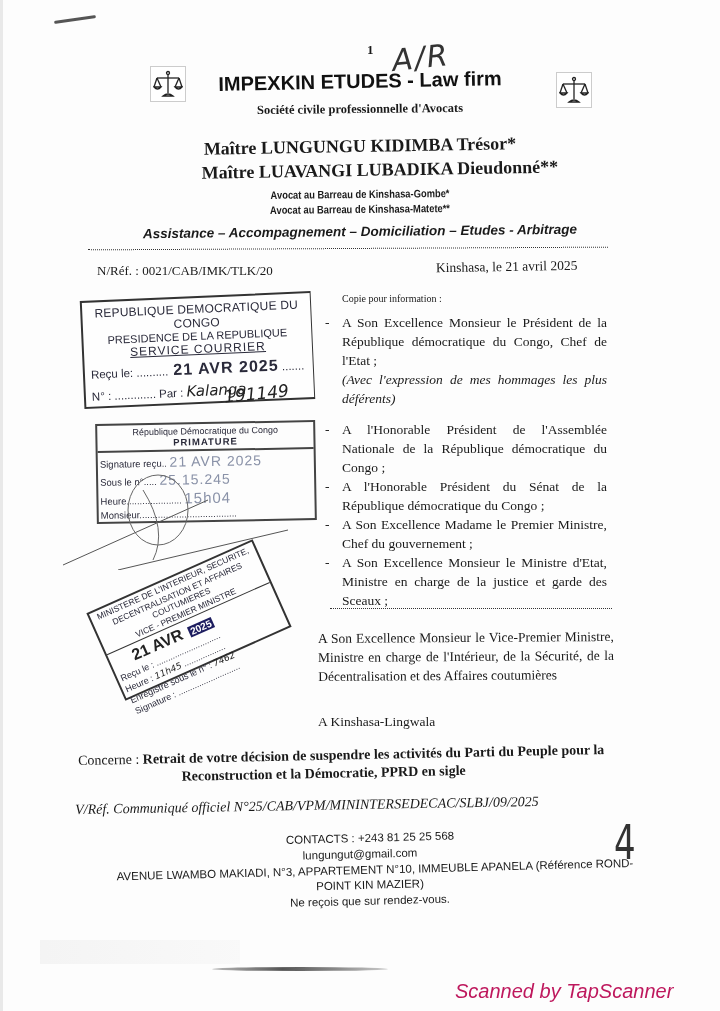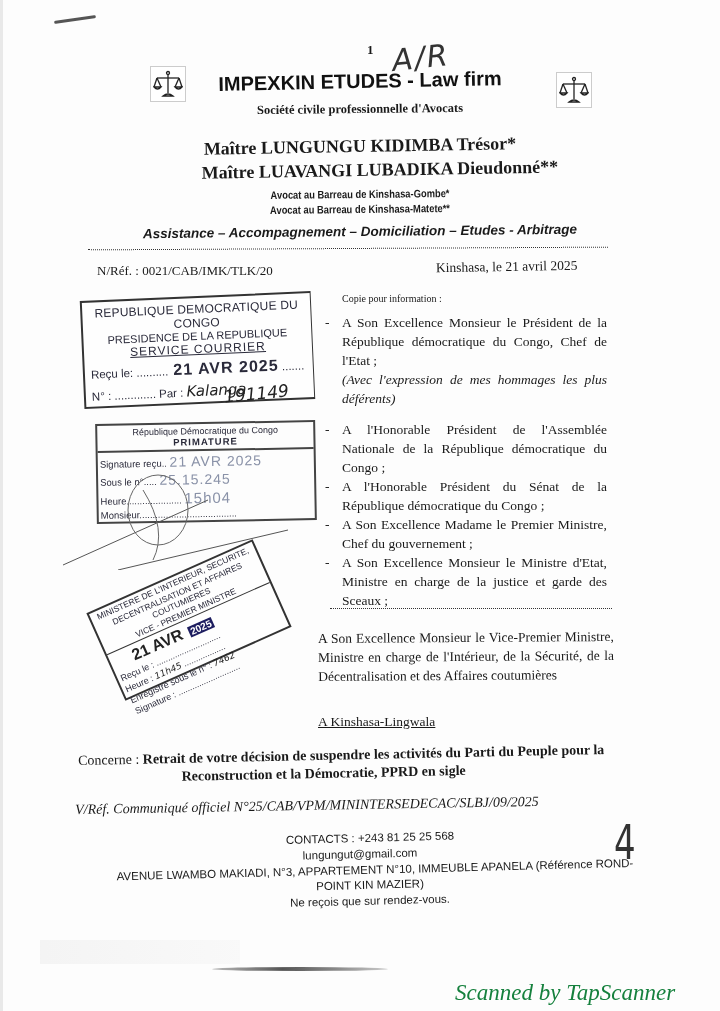--- a/index.html
+++ b/index.html
@@ -50,36 +50,36 @@
   .recip { position: absolute; font-size: 13.5px; line-height: 19px; text-align: justify; }
   .recip .dash { position: absolute; left: -17px; top: 0; }
   .recip .italic-note { font-style: italic; }
   .r1 { left: 342px; top: 313px; width: 265px; }
   .r2 { left: 342px; top: 420px; width: 265px; }
   .r3 { left: 342px; top: 477px; width: 265px; }
   .r4 { left: 342px; top: 515px; width: 265px; }
   .r5 { left: 342px; top: 536px; width: 265px; }
   .dots2 { left: 330px; top: 608px; width: 282px; border-top: 1.5px dotted #333; }
   .main-recip { left: 318px; top: 628px; width: 296px; font-size: 13.5px; line-height: 19px; text-align: justify; transform: rotate(-0.4deg); }
-  .location { left: 318px; top: 714px; font-size: 13.5px; text-decoration: underline; }
+  .location { left: 318px; top: 714px; font-size: 13.5px; }
   .concerne { left: 78px; top: 752px; width: 560px; font-size: 14px; line-height: 18px; transform: rotate(-1.2deg); transform-origin: left top; }
   .concerne .lbl { font-weight: normal; }
   .concerne .val { font-weight: bold; }
   .concerne .line2 { margin-left: 103px; font-weight: bold; }
   .vref { left: 75px; top: 802px; font-size: 14px; font-style: italic; transform: rotate(-1deg); transform-origin: left top; }
   .contacts { left: 0; width: 720px; text-align: center; font-family: "Liberation Sans", sans-serif; font-size: 11.5px; line-height: 16px; transform: rotate(-1.5deg); }
   .c1 { top: 830px; padding-left: 20px; box-sizing: border-box; }
   .c2 { top: 846px; }
   .c3 { top: 862px; padding-left: 30px; box-sizing: border-box; }
   .c4 { top: 877px; padding-left: 20px; box-sizing: border-box; }
   .c5 { top: 893px; padding-left: 20px; box-sizing: border-box; }
   .margin-four { left: 614px; top: 822px; font-family: "DejaVu Sans", sans-serif; font-size: 34px; color: #333; transform: scaleY(1.4); }
   .faded-bottom { left: 40px; top: 940px; width: 200px; height: 24px; background: linear-gradient(90deg, #f0f0f0, #f7f7f7); opacity: 0.7; }
   .bottom-swoosh { left: 212px; top: 967px; width: 176px; height: 4px; background: linear-gradient(90deg, #bbb, #555 40%, #888 70%, #ccc); border-radius: 50%; }
-  .scanned { left: 455px; top: 980px; font-family: Liberation Serif, serif; font-style: italic; font-size: 23px; color: #15803d; }
+  .scanned { left: 455px; top: 980px; font-family: Liberation Sans, sans-serif; font-style: italic; font-size: 20px; color: #be185d; }
 </style>
 </head>
 <body>
 
 <div class="page">
   <div class="edge-left"></div>
   <div class="pen-mark"></div>
 
   <div class="abs page-num">1</div>
   <div class="abs hand-air">A/R</div>

